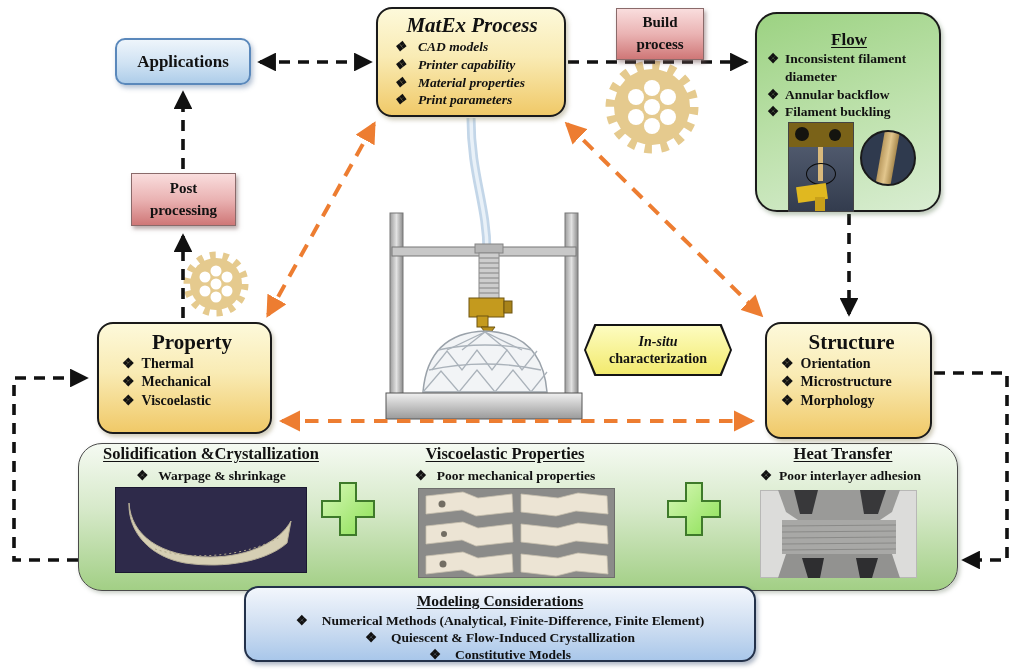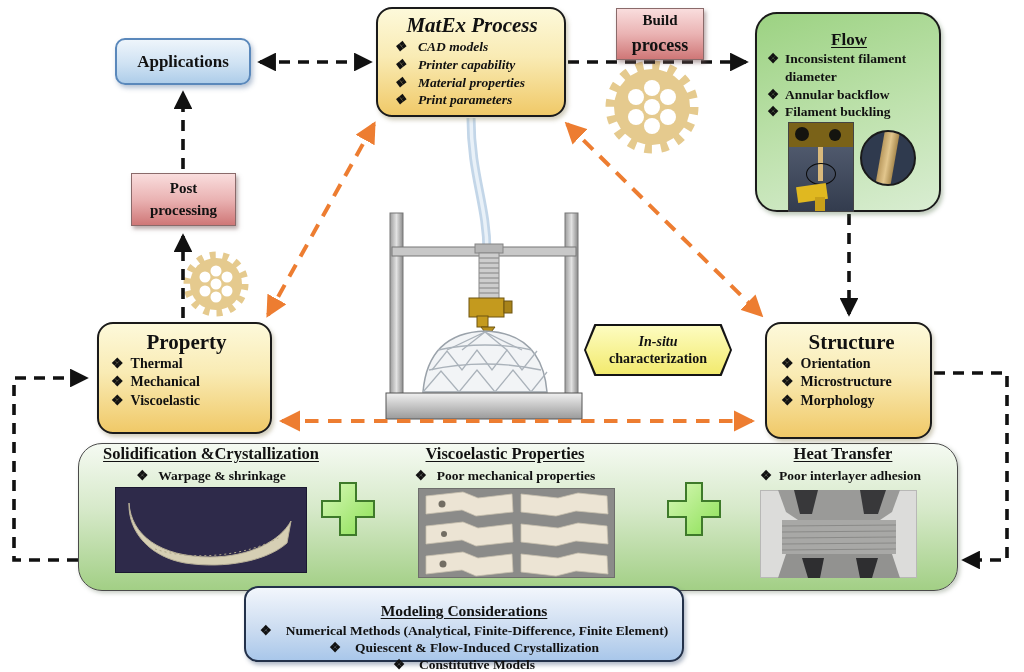--- a/index.html
+++ b/index.html
@@ -147,21 +147,21 @@
         <span>Material properties</span>
       </div>
     <div class="li" style="font-size:13.5px;gap:12px;padding-left:4px;">
         <span class="bl">❖</span>
         <span>Print parameters</span>
       </div>
   </div>
 
   <div class="node pink" style="left:616px;top:8px;width:88px;height:52px;display:flex;flex-direction:column;align-items:center;justify-content:center;line-height:1.45;">
     <span class="title" style="font-size:15px;">Build</span>
-    <span class="title" style="font-size:18px;">process</span>
+    <span class="title" style="font-size:15px;">process</span>
   </div>
 
   <div class="node green-node" style="left:755px;top:12px;width:186px;height:200px;padding:16px 8px 0 10px;">
     <div class="title u" style="font-size:17px;">Flow</div>
     <div class="li" style="font-size:13.5px;gap:6px;">
         <span class="bl">❖</span>
         <span>Inconsistent filament diameter</span>
       </div>
     <div class="li" style="font-size:13.5px;gap:6px;">
         <span class="bl">❖</span>
@@ -184,21 +184,21 @@
     <div class="photo" style="left:103px;top:116px;width:52px;height:52px;border-radius:50%;border:2px solid #1a1a1a;background:#2f3a4e;">
       <div style="position:absolute;left:18px;top:-6px;width:15px;height:66px;background:linear-gradient(90deg,#b9995e,#e2c68d 50%,#a8894e);transform:rotate(10deg);"></div>
     </div>
   </div>
 
   <div class="node pink" style="left:131px;top:173px;width:105px;height:53px;display:flex;flex-direction:column;align-items:center;justify-content:center;line-height:1.45;">
     <span class="title" style="font-size:15px;">Post</span>
     <span class="title" style="font-size:15px;">processing</span>
   </div>
 
-  <div class="node yellow" style="left:97px;top:322px;width:175px;height:112px;padding:6px 8px 0 12px;">
+  <div class="node yellow" style="left:97px;top:322px;width:175px;height:112px;padding:6px 8px 0 23px;">
     <div class="title" style="font-size:21px;">Property</div>
     <div class="li" style="font-size:14px;gap:7px;">
         <span class="bl">❖</span>
         <span>Thermal</span>
       </div>
     <div class="li" style="font-size:14px;gap:7px;">
         <span class="bl">❖</span>
         <span>Mechanical</span>
       </div>
     <div class="li" style="font-size:14px;gap:7px;">
@@ -314,21 +314,21 @@
         <line x1="22" y1="48" x2="136" y2="47"></line>
           <line x1="22" y1="54" x2="136" y2="53"></line>
         <line x1="22" y1="60" x2="136" y2="59"></line>
       </g>
       <path d="M26,64 L132,64 L140,88 L18,88 Z" fill="#929290"></path>
       <path d="M42,68 L64,68 L60,88 L48,88 Z" fill="#2e2e30"></path>
       <path d="M96,68 L118,68 L112,88 L100,88 Z" fill="#2e2e30"></path>
     </svg>
   </div>
 
-  <div class="node model-box" style="left:244px;top:586px;width:440px;height:76px;padding:14px 10px;">
+  <div class="node model-box" style="left:244px;top:586px;width:512px;height:76px;padding:4px 10px;">
     <div class="title u" style="font-size:15.5px;">Modeling Considerations</div>
     <div class="ctr" style="font-size:13.5px;gap:14px;margin-top:2px;">
       <span>❖</span>
       <span>Numerical Methods (Analytical, Finite-Difference, Finite Element)</span>
     </div>
     <div class="ctr" style="font-size:13.5px;gap:14px;">
       <span>❖</span>
       <span>Quiescent &amp; Flow-Induced Crystallization</span>
     </div>
     <div class="ctr" style="font-size:13.5px;gap:14px;">

